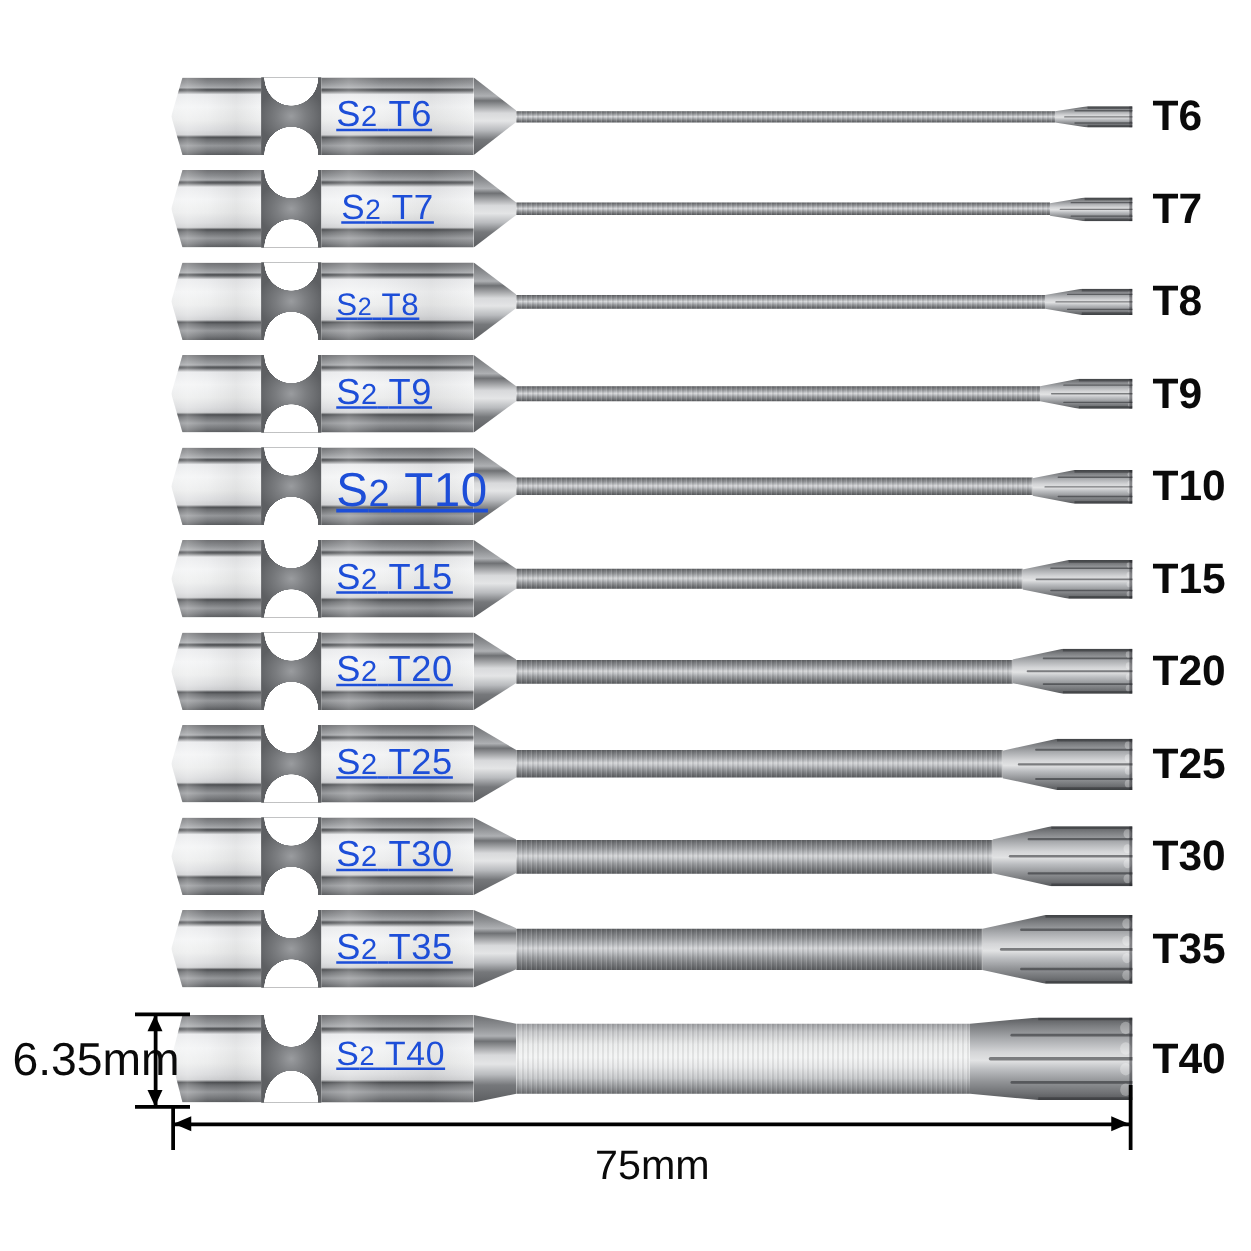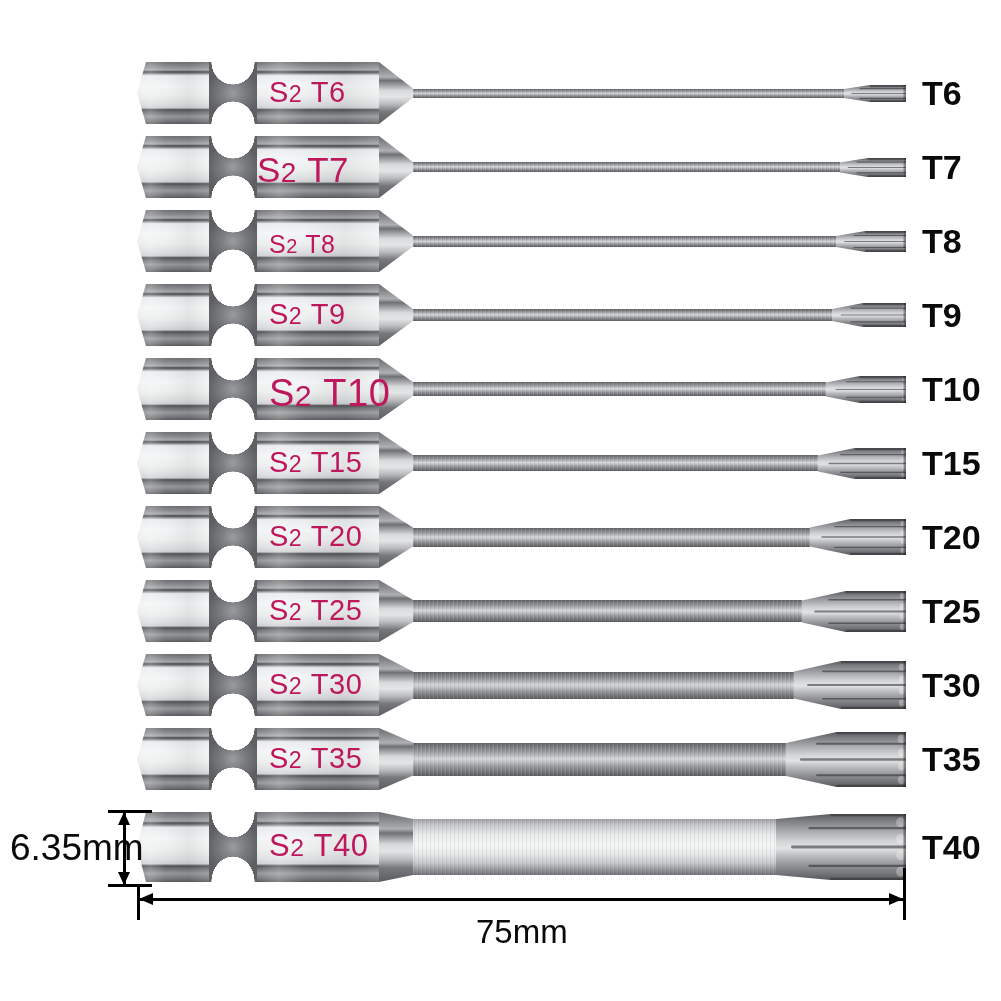--- a/index.html
+++ b/index.html
@@ -63,22 +63,23 @@
     position:absolute;left:0;width:100%;height:50%;background:#ffffff;
   }
   .groove .gmask-t{top:0;  border-radius:0 0 50% 50%/0 0 100% 100%;
     background:radial-gradient(ellipse 62% 100% at 50% 0%, #ffffff 0 72%, rgba(255,255,255,0) 73%);}
   .groove .gmask-b{bottom:0;border-radius:50% 50% 0 0/100% 100% 0 0;
     background:radial-gradient(ellipse 62% 100% at 50% 100%, #ffffff 0 72%, rgba(255,255,255,0) 73%);}
 
   
   .plate-text{
     position:absolute;z-index:6;
-    color:#be185d;letter-spacing:.5px;white-space:nowrap;
+    color:#1d4ed8;letter-spacing:.5px;white-space:nowrap;
     font-weight:400;
+    text-decoration:underline;
   }
   .plate-text .s2sub{font-size:.80em;}
 
   
   .taper{position:absolute;top:0;height:100%;
     background:linear-gradient(to bottom,
       #6c6e71 0%,#8f9194 14%,#aeb0b3 24%,#6f7174 30%,
       #d8d9db 46%,#e4e5e6 56%,#b9bbbe 68%,#76787b 80%,#5b5d60 100%);
   }
 
@@ -190,21 +191,21 @@
         <div class="hex hex-left" style="left: 137px; width: 72px;">
           <div class="hexseg"></div>
         </div>
         <div class="groove" style="left: 209px; width: 48px;">
           <div class="gmask-t"></div>
           <div class="gmask-b"></div>
         </div>
         <div class="hex hex-right" style="left: 257px; width: 122px;">
           <div class="hexseg"></div>
         </div>
-        <div class="plate-text" style="left: 257px; top: 13.6px; font-size: 35px;"><span>S</span><span class="s2sub">2</span>&nbsp;<span>T7</span></div>
+        <div class="plate-text" style="left: 273px; top: 13.6px; font-size: 28px;"><span>S</span><span class="s2sub">2</span>&nbsp;<span>T7</span></div>
         <div class="taper" style="left: 379px; width: 34px; clip-path: polygon(0px 0px, 100% 41.94%, 100% 58.06%, 0px 100%);"></div>
         <div class="shank" style="left: 413px; top: 26px; width: 427px; height: 10px;"></div>
         <div class="tip" style="left: 840px; top: 21.5px; width: 66px; height: 19px;">
           <svg viewBox="0 0 66 19" preserveAspectRatio="none">
             <defs>
               <linearGradient id="tg1" x1="0" y1="0" x2="0" y2="1">
                 <stop offset="0%" stop-color="#5a5c5f"></stop>
                 <stop offset="11%" stop-color="#7e8083"></stop>
                 <stop offset="26%" stop-color="#a9abae"></stop>
                 <stop offset="42%" stop-color="#d4d5d7"></stop>
@@ -667,21 +668,21 @@
         <div class="hex hex-left" style="left: 137px; width: 72px;">
           <div class="hexseg"></div>
         </div>
         <div class="groove" style="left: 209px; width: 48px;">
           <div class="gmask-t"></div>
           <div class="gmask-b"></div>
         </div>
         <div class="hex hex-right" style="left: 257px; width: 122px;">
           <div class="hexseg"></div>
         </div>
-        <div class="plate-text" style="left: 269px; top: 16.4px; font-size: 31px;"><span>S</span><span class="s2sub">2</span>&nbsp;<span>T40</span></div>
+        <div class="plate-text" style="left: 269px; top: 16.4px; font-size: 27px;"><span>S</span><span class="s2sub">2</span>&nbsp;<span>T40</span></div>
         <div class="taper" style="left: 379px; width: 34px; clip-path: polygon(0px 0px, 100% 10%, 100% 90%, 0px 100%);"></div>
         <div class="shank pale" style="left: 413px; top: 7px; width: 363px; height: 56px;"></div>
         <div class="tip" style="left: 776px; top: 2px; width: 130px; height: 66px;">
           <svg viewBox="0 0 130 66" preserveAspectRatio="none">
             <defs>
               <linearGradient id="tg10" x1="0" y1="0" x2="0" y2="1">
                 <stop offset="0%" stop-color="#5a5c5f"></stop>
                 <stop offset="11%" stop-color="#7e8083"></stop>
                 <stop offset="26%" stop-color="#a9abae"></stop>
                 <stop offset="42%" stop-color="#d4d5d7"></stop>

